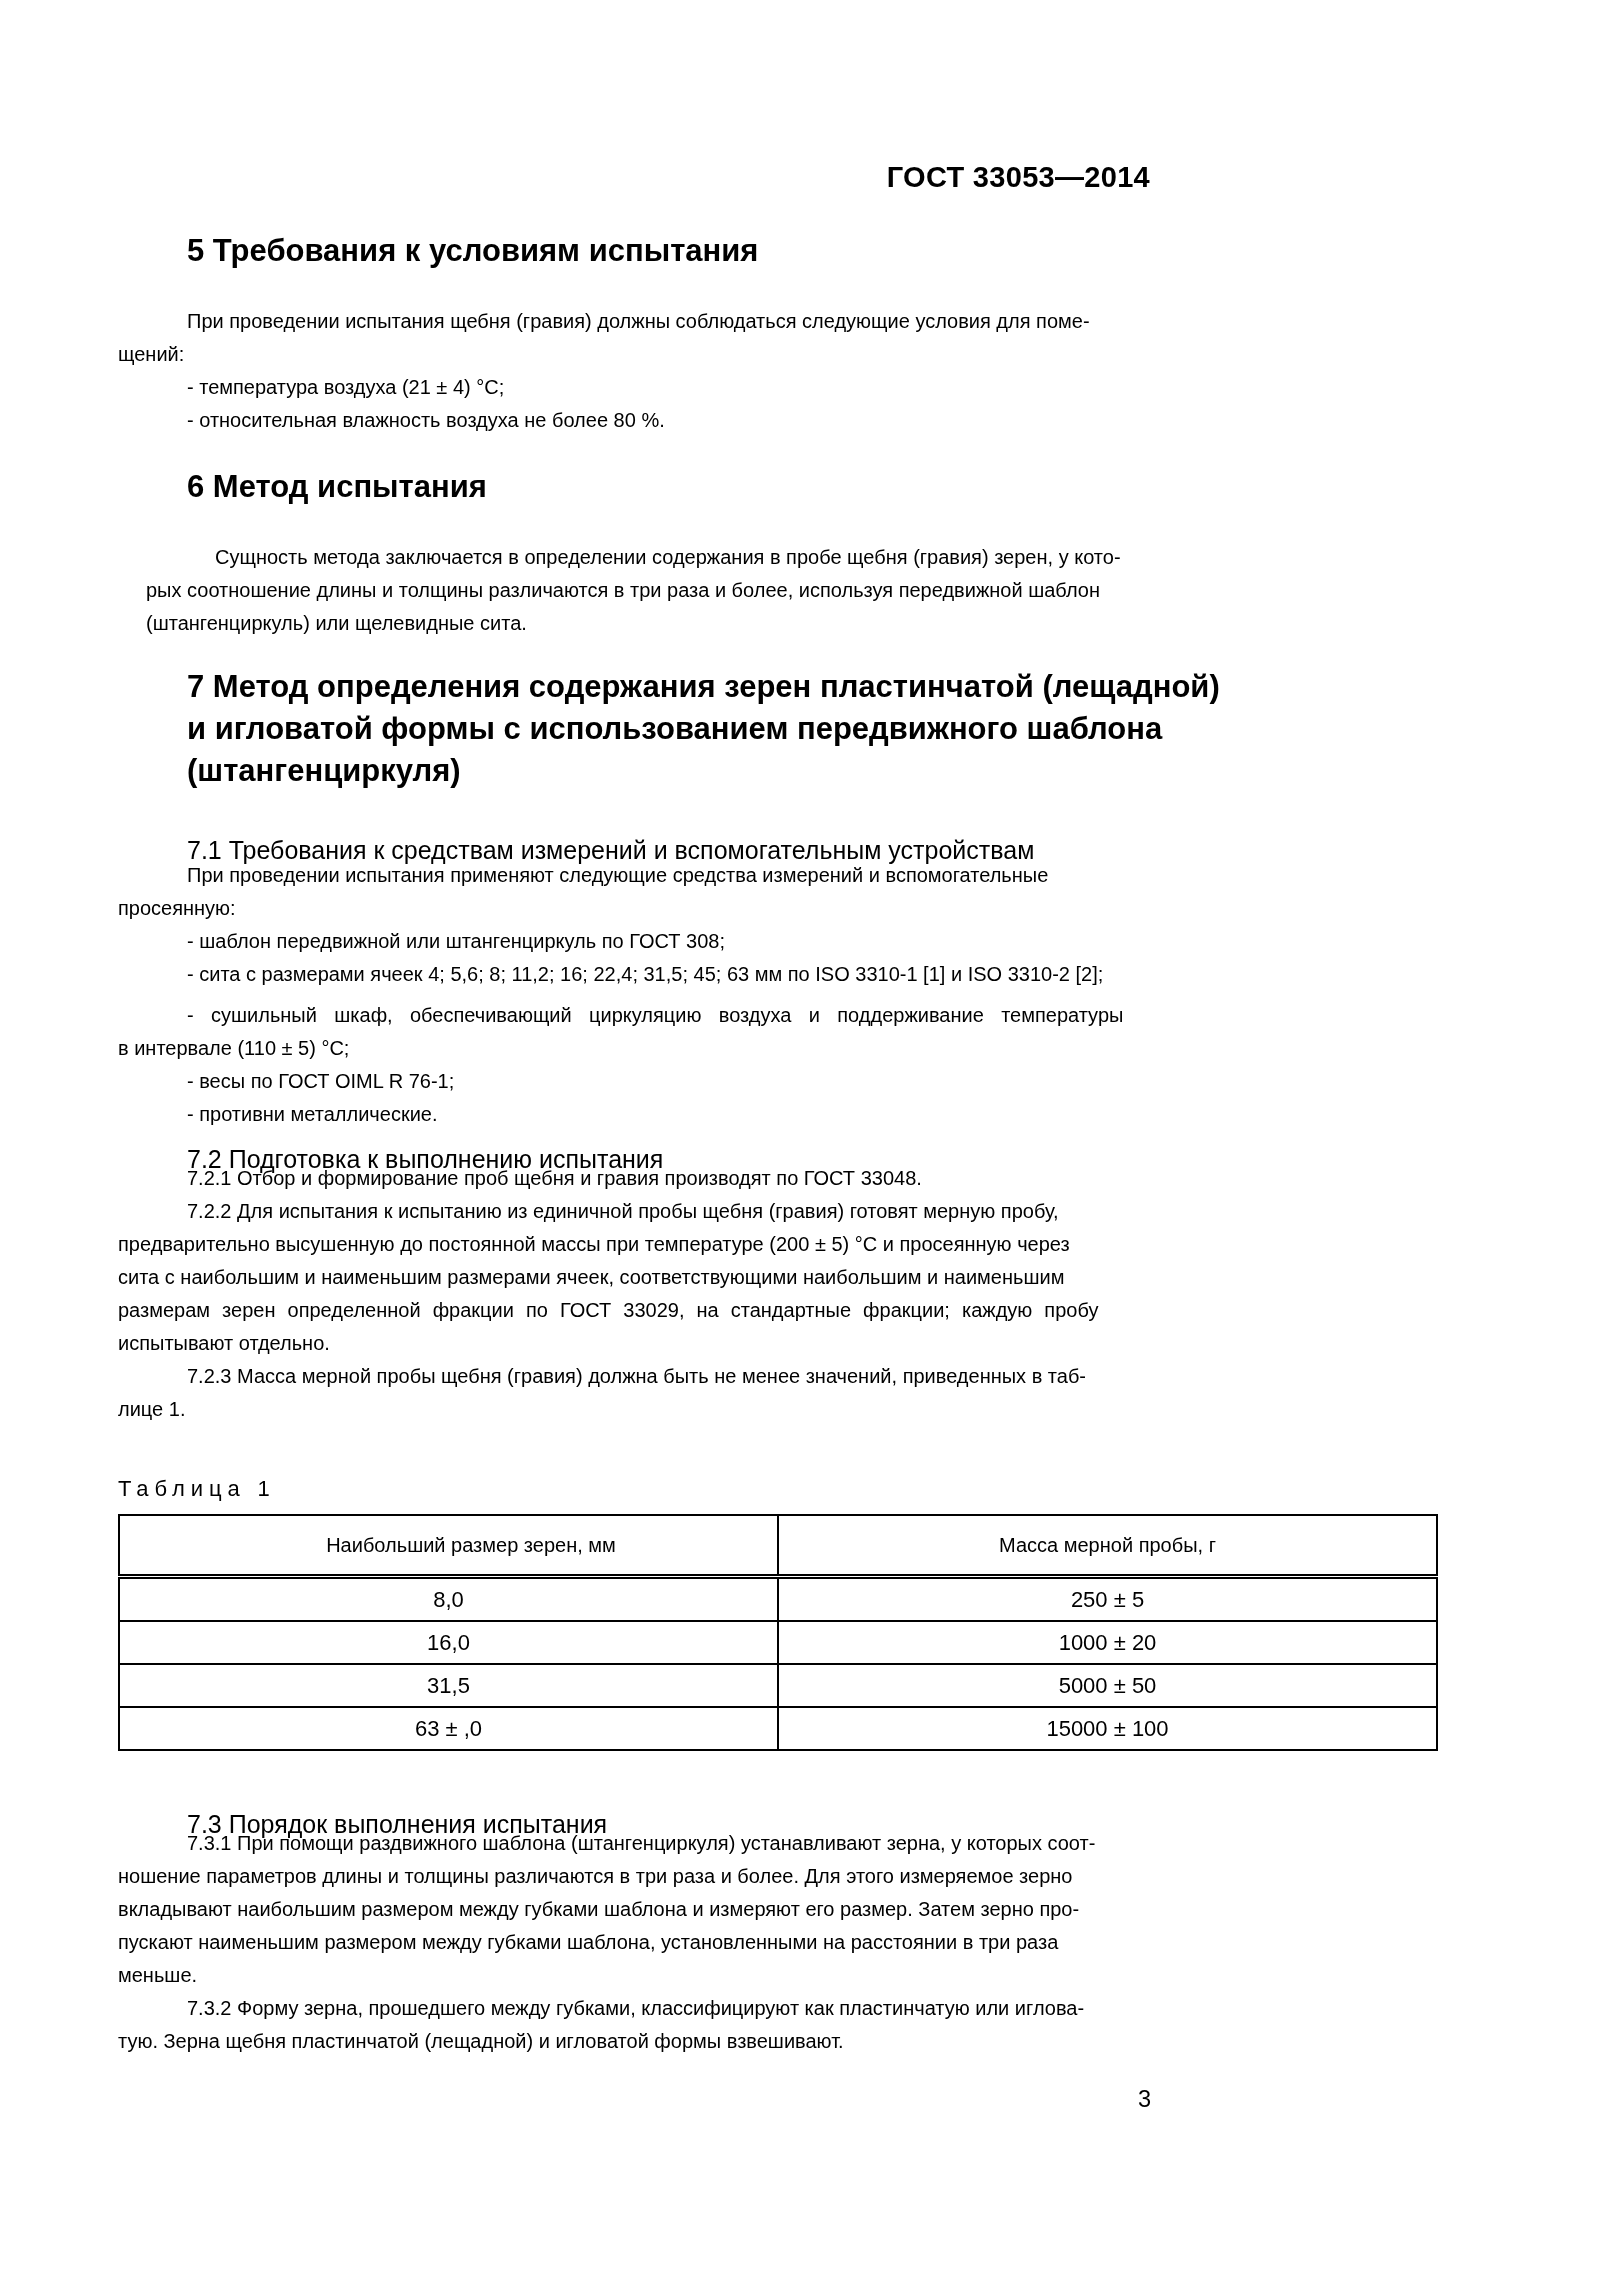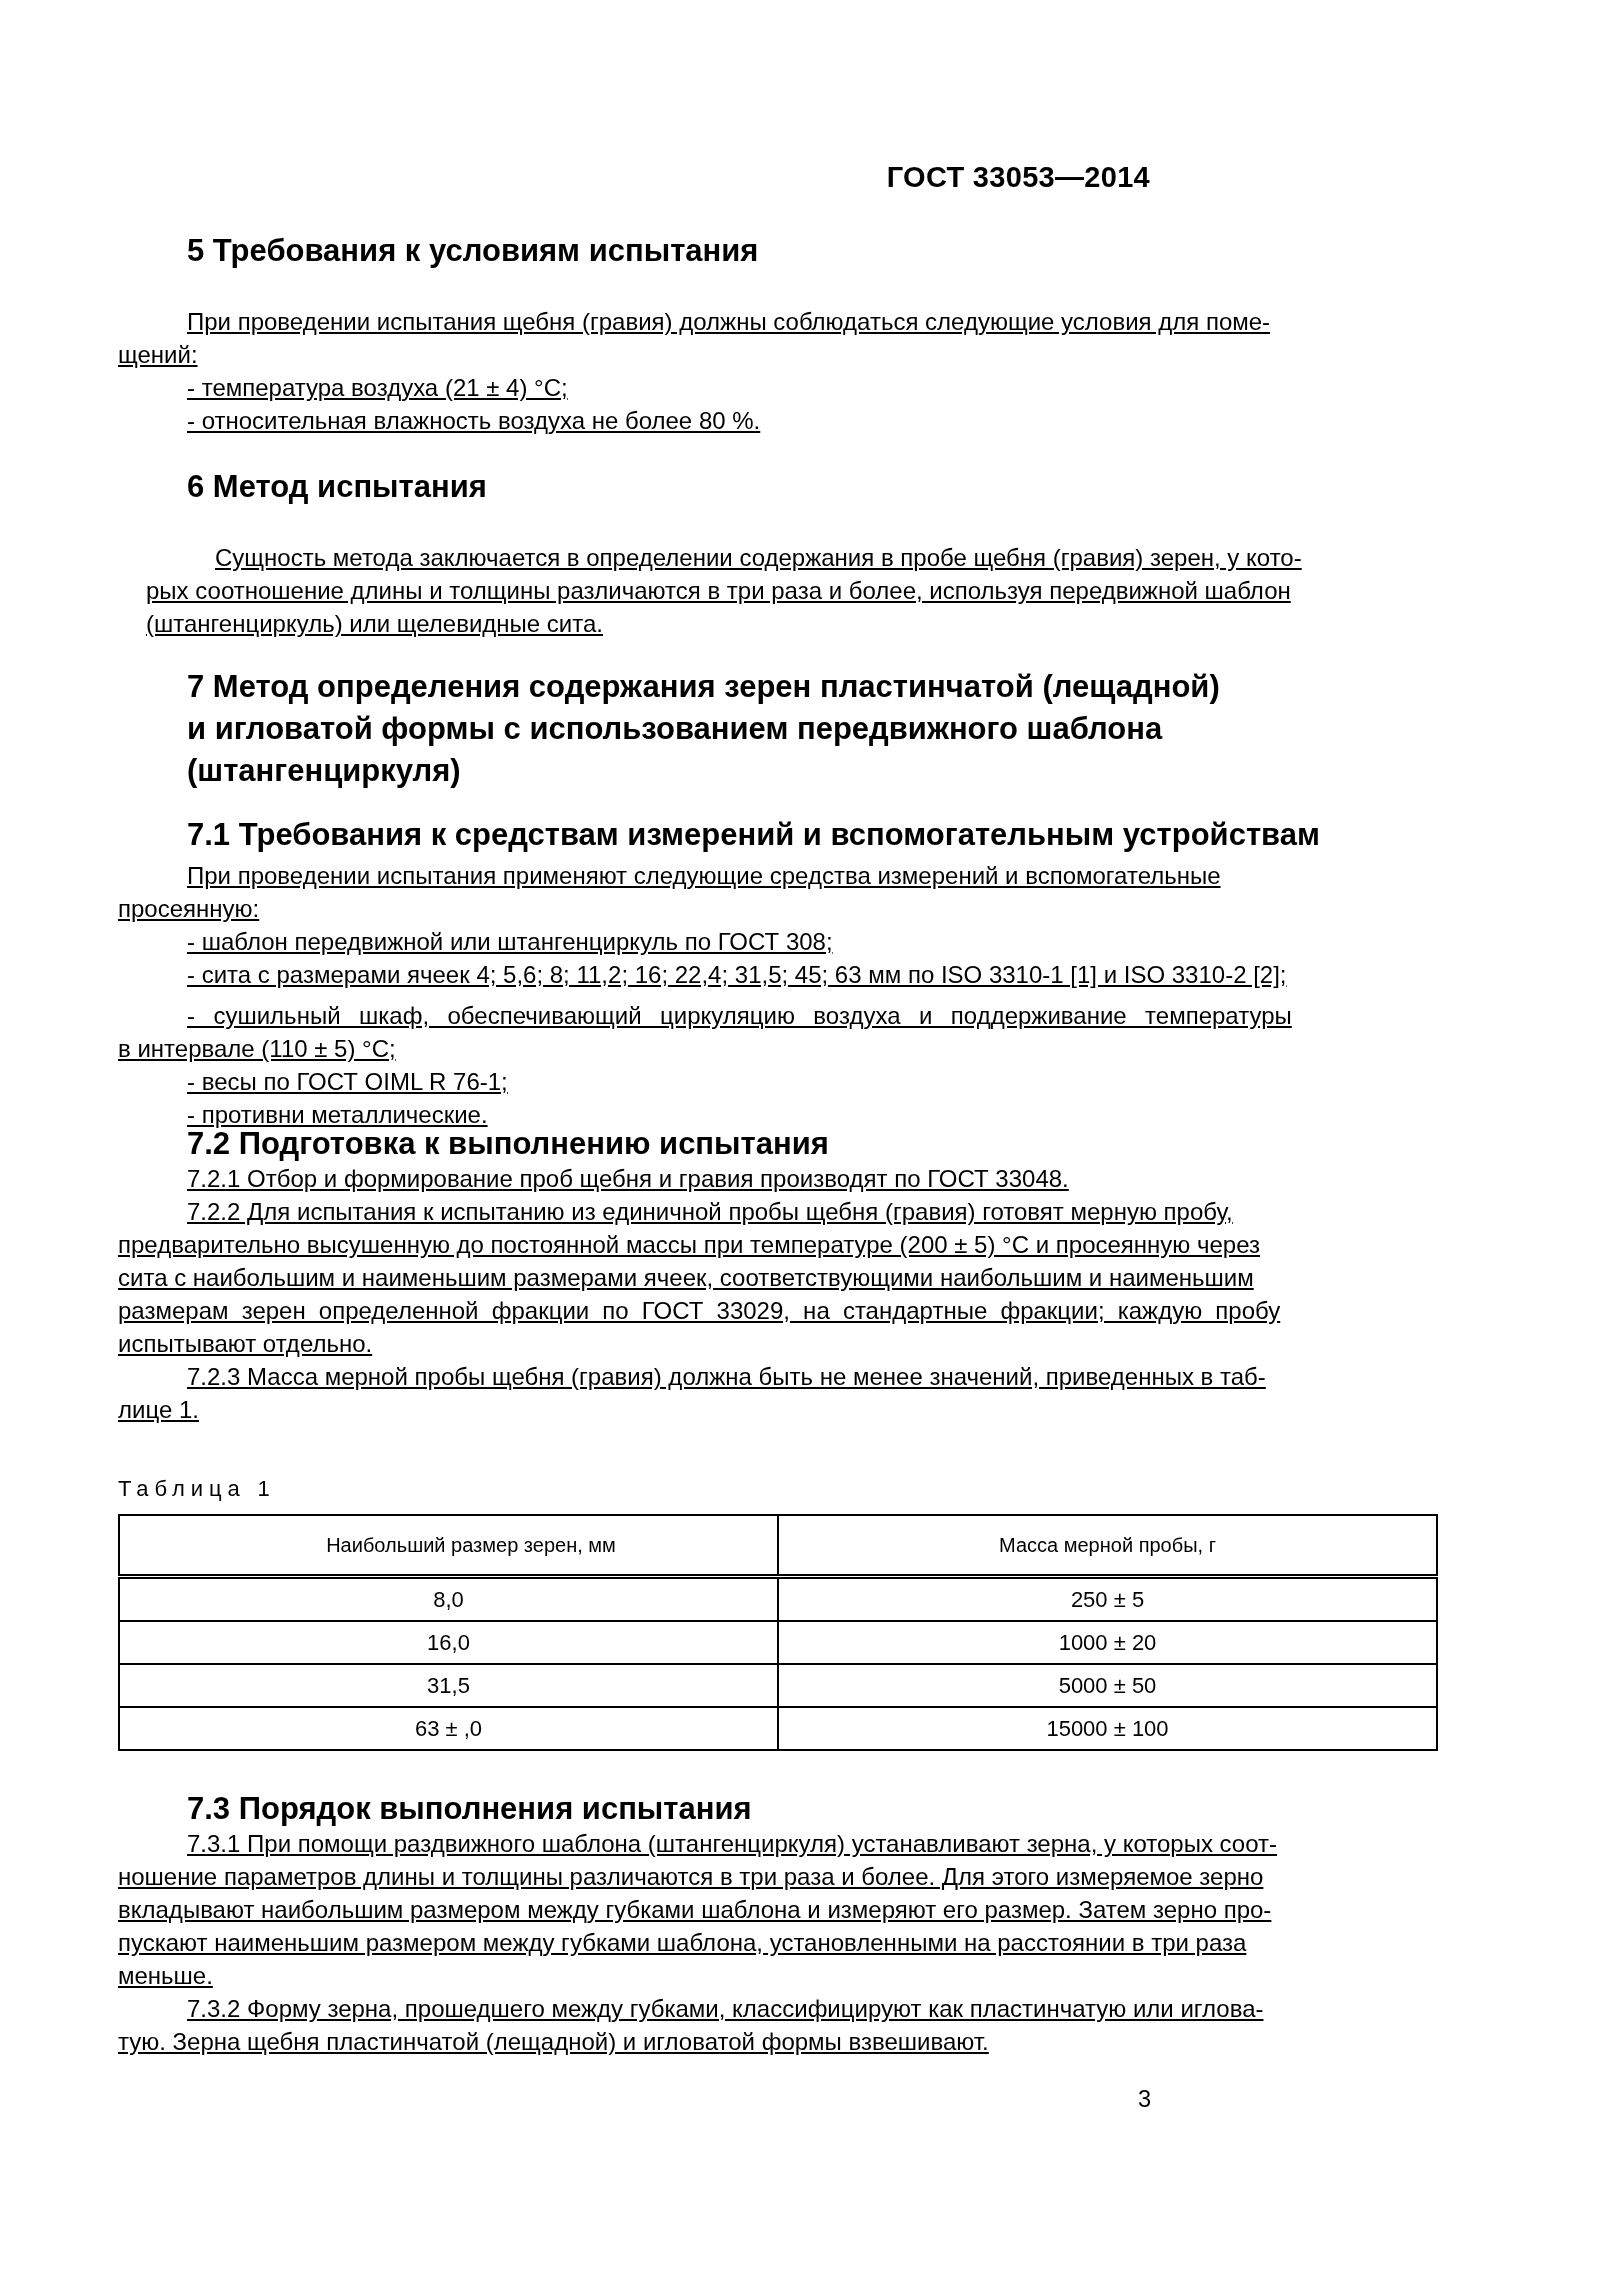--- a/index.html
+++ b/index.html
@@ -2,22 +2,22 @@
 <html style="font-size:10.5px"><head>
 <meta charset="utf-8">
 <style>
   html, body { margin: 0; padding: 0; background: #ffffff; }
   body { width: 1623px; height: 2295px; position: relative; overflow: hidden;
          font-family: "Liberation Sans", sans-serif; color: #000; }
   .page { position: absolute; left: 0; top: 0; width: 1336px; height: 2295px; }
   .header-code { position: absolute; right: 186px; top: 161px; font-weight: bold; font-size: 29px; letter-spacing: 0.3px; }
   .content { position: absolute; left: 118px; width: 1320px; top: 0; }
   .h1 { position: absolute; left: 69px; font-weight: bold; font-size: 31px; line-height: 41px; }
-  .h2 { position: absolute; left: 69px; font-weight: bold; font-size: 31px; line-height: 34px; }
-  .p { position: absolute; left: 0; width: 1320px; font-size: 24px; line-height: 33px; text-align: justify; text-decoration: underline; }
+  .h2 { position: absolute; left: 69px; font-weight: normal; font-size: 25px; line-height: 34px; margin-top: 15px; }
+  .p { position: absolute; left: 0; width: 1320px; font-size: 20px; line-height: 33px; text-align: justify; }
   .p .line { display: block; white-space: nowrap; }
   .indent { padding-left: 69px; }
   .justify-line { display: flex; justify-content: space-between; white-space: nowrap; }
   .tbl-caption { position: absolute; left: 0; font-size: 22px; letter-spacing: 5.9px; }
   table.t1 { position: absolute; left: 0; width: 1320px; border-collapse: collapse; font-size: 22px; }
   table.t1 td, table.t1 th { border: 2px solid #000; text-align: center; font-weight: normal; padding: 0; }
   table.t1 thead th { height: 58px; font-size: 20px; }
   table.t1 thead tr { border-bottom: 5.9px double #000; }
   table.t1 tbody td { height: 41px; }
   .page-num { position: absolute; right: 185px; top: 2086px; font-size: 23.6px; }

